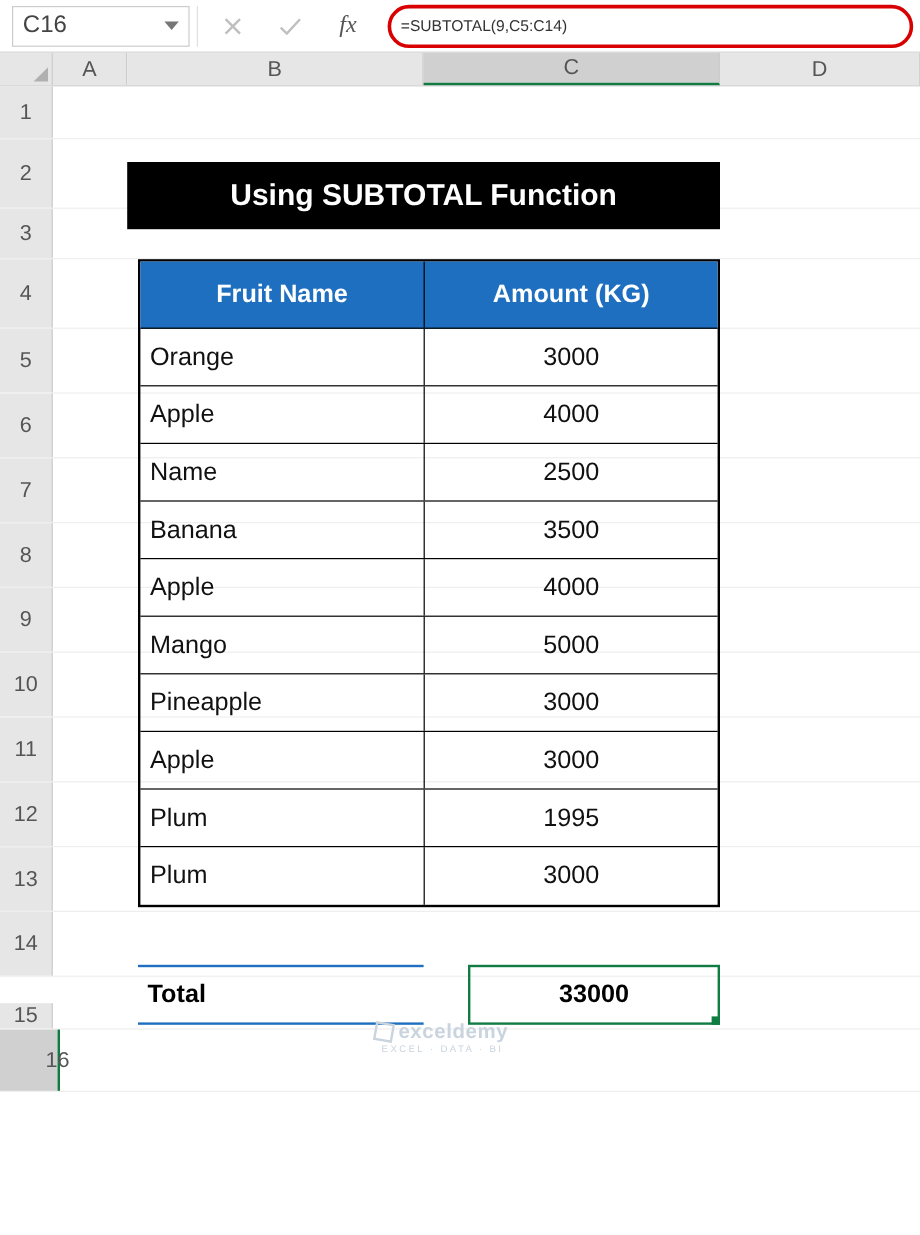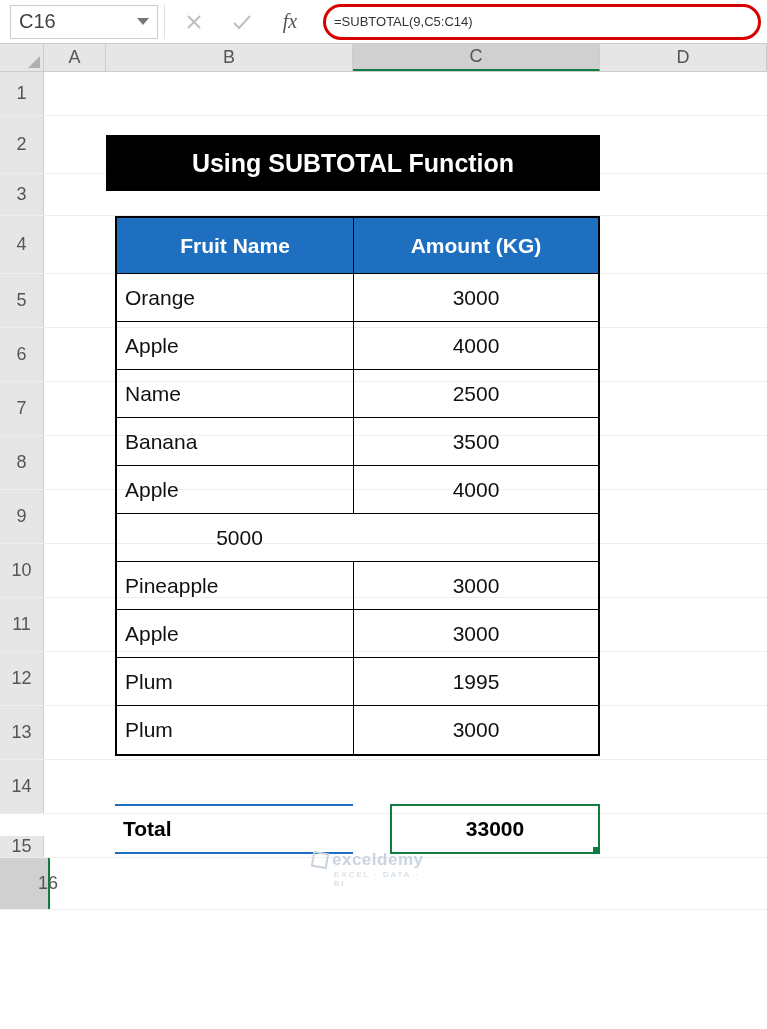--- a/index.html
+++ b/index.html
@@ -213,21 +213,21 @@
     left: 312px;
     top: 738px;
     font-size: 17px;
     color: #c9d4de;
     font-weight:600;
     letter-spacing:.5px;
     display:flex;align-items:center;gap:4px;
     pointer-events:none;
     margin-top:40px;
   }
-  .watermark .sub { font-size:8px; letter-spacing:2px; font-weight:400; position:absolute; top:20px; left:22px;}
+  .watermark .sub { font-size:8px; letter-spacing:2px; font-weight:400; position:absolute; top:20px; left:6px;}
   .wm-icon{
     width:16px;height:16px;border:2px solid #c9d4de;transform:rotate(10deg);
   }
 </style>
 </head>
 <body>
 
 <div class="formula-bar">
   <div class="name-box">
     <span class="nb-label">C16</span>
@@ -397,20 +397,21 @@
       </div>
     <div class="dt-row">
         <div class="dt-cell dt-name">Banana</div>
         <div class="dt-cell dt-amt">3500</div>
       </div>
     <div class="dt-row">
         <div class="dt-cell dt-name">Apple</div>
         <div class="dt-cell dt-amt">4000</div>
       </div>
     <div class="dt-row">
+        <div class="dt-cell dt-name">Mango</div>
         <div class="dt-cell dt-amt">5000</div>
       </div>
     <div class="dt-row">
         <div class="dt-cell dt-name">Pineapple</div>
         <div class="dt-cell dt-amt">3000</div>
       </div>
     <div class="dt-row">
         <div class="dt-cell dt-name">Apple</div>
         <div class="dt-cell dt-amt">3000</div>
       </div>

